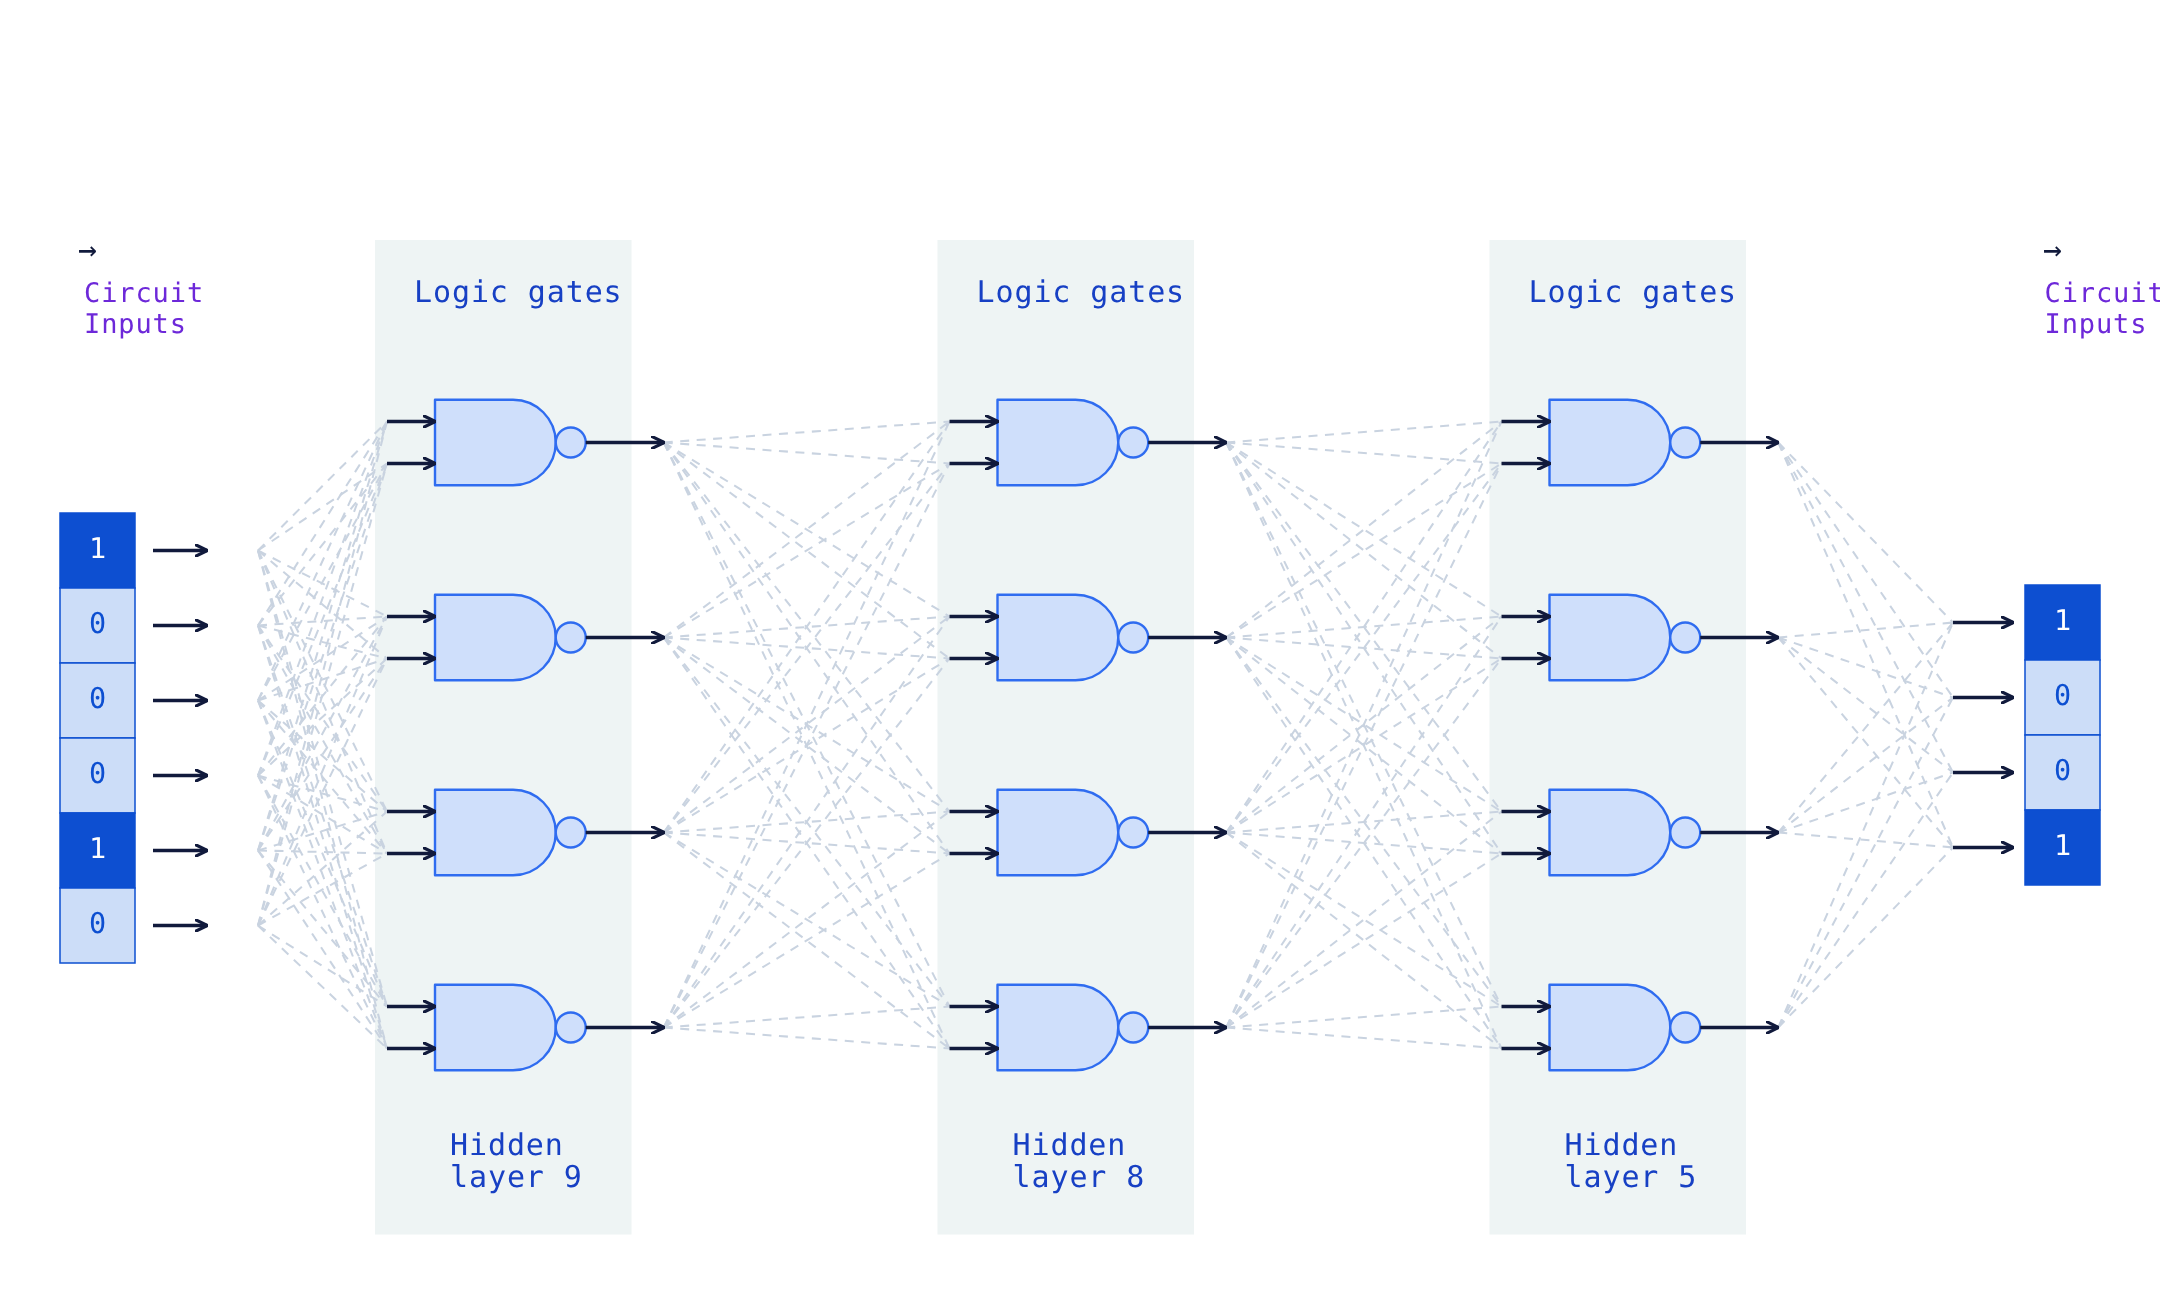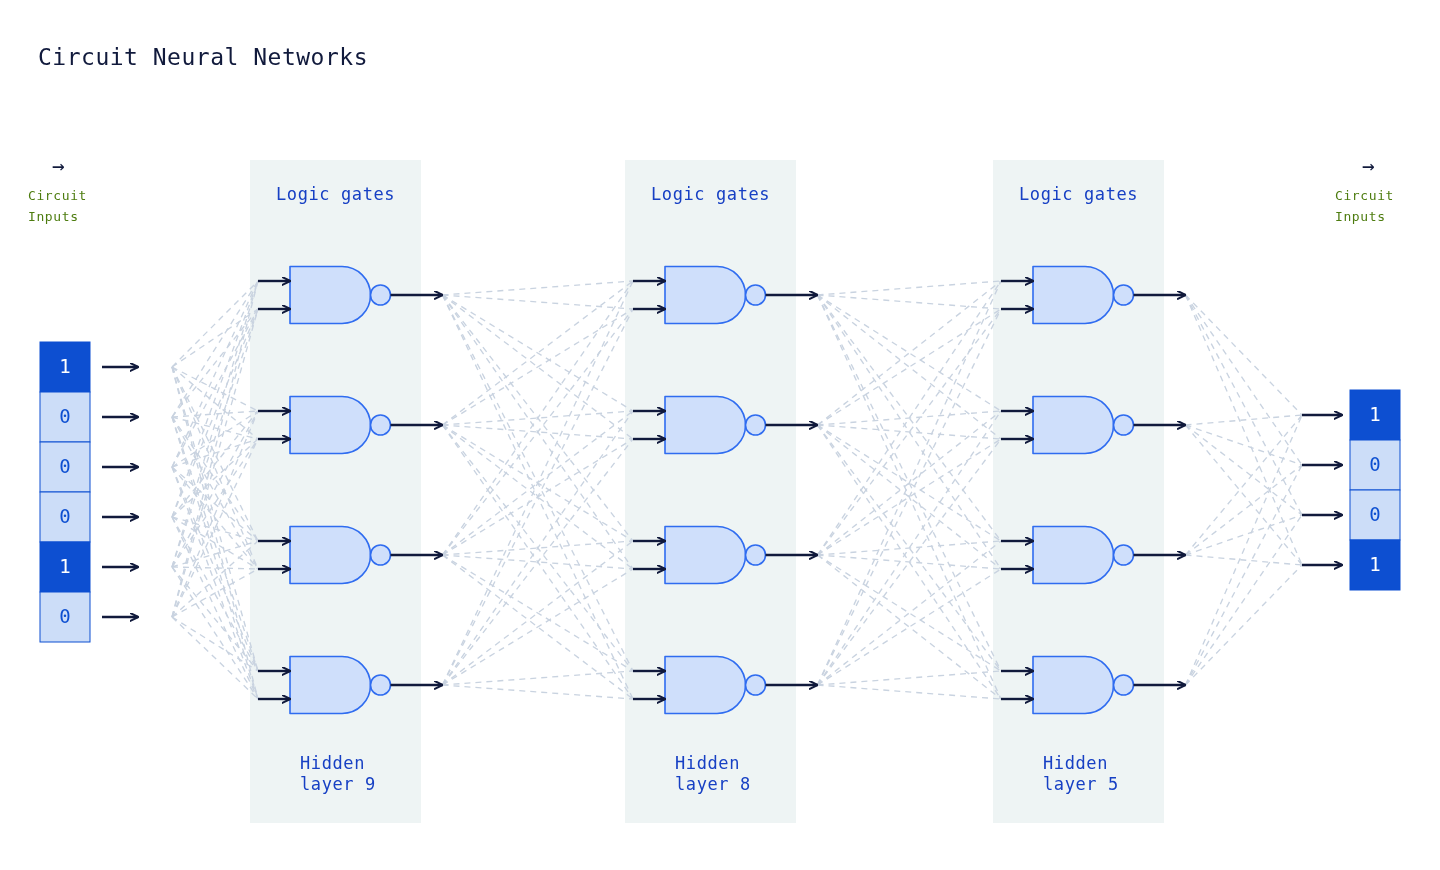--- a/index.html
+++ b/index.html
@@ -42,54 +42,54 @@
     left: 0;
     top: 0;
     width: 1440px;
     height: 870px;
     overflow: visible;
   }
 
   
   .layer-caption {
     position: absolute;
-    font-size: 17px;
+    font-size: 20px;
     color: #1740c4;
     letter-spacing: 0.6px;
     white-space: nowrap;
     line-height: 21px;
   }
   .io-caption {
     position: absolute;
-    font-size: 13px;
-    color: #4d7c0f;
+    font-size: 18px;
+    color: #6d28d9;
     letter-spacing: 0.6px;
     white-space: pre;
     line-height: 21px;
+    margin-left: 28px;
   }
   .io-arrow {
     position: absolute;
     font-size: 21px;
     color: #111a3c;
     line-height: 21px;
   }
   .cell-text {
     position: absolute;
     font-size: 19px;
     line-height: 1;
     text-align: center;
     pointer-events: none;
   }
 </style>
 </head>
 <body>
 
 <div id="stage">
 
-  <div class="page-title">Circuit Neural Networks</div>
 
   <svg class="diagram" viewBox="0 0 1440 870" preserveAspectRatio="none">
     <defs>
       <marker id="arrowhead" markerWidth="9" markerHeight="9" refX="8.2" refY="4.5" orient="auto" markerUnits="userSpaceOnUse">
         <path d="M0.5,0.6 L8.5,4.5 L0.5,8.4" fill="none" stroke="#111a3c" stroke-width="2.1" stroke-linecap="round" stroke-linejoin="round"></path>
       </marker>
     </defs>
     <g id="panels">
         <rect x="250" y="160" width="171" height="663" fill="#eef4f4"></rect>
         <rect x="625" y="160" width="171" height="663" fill="#eef4f4"></rect>

